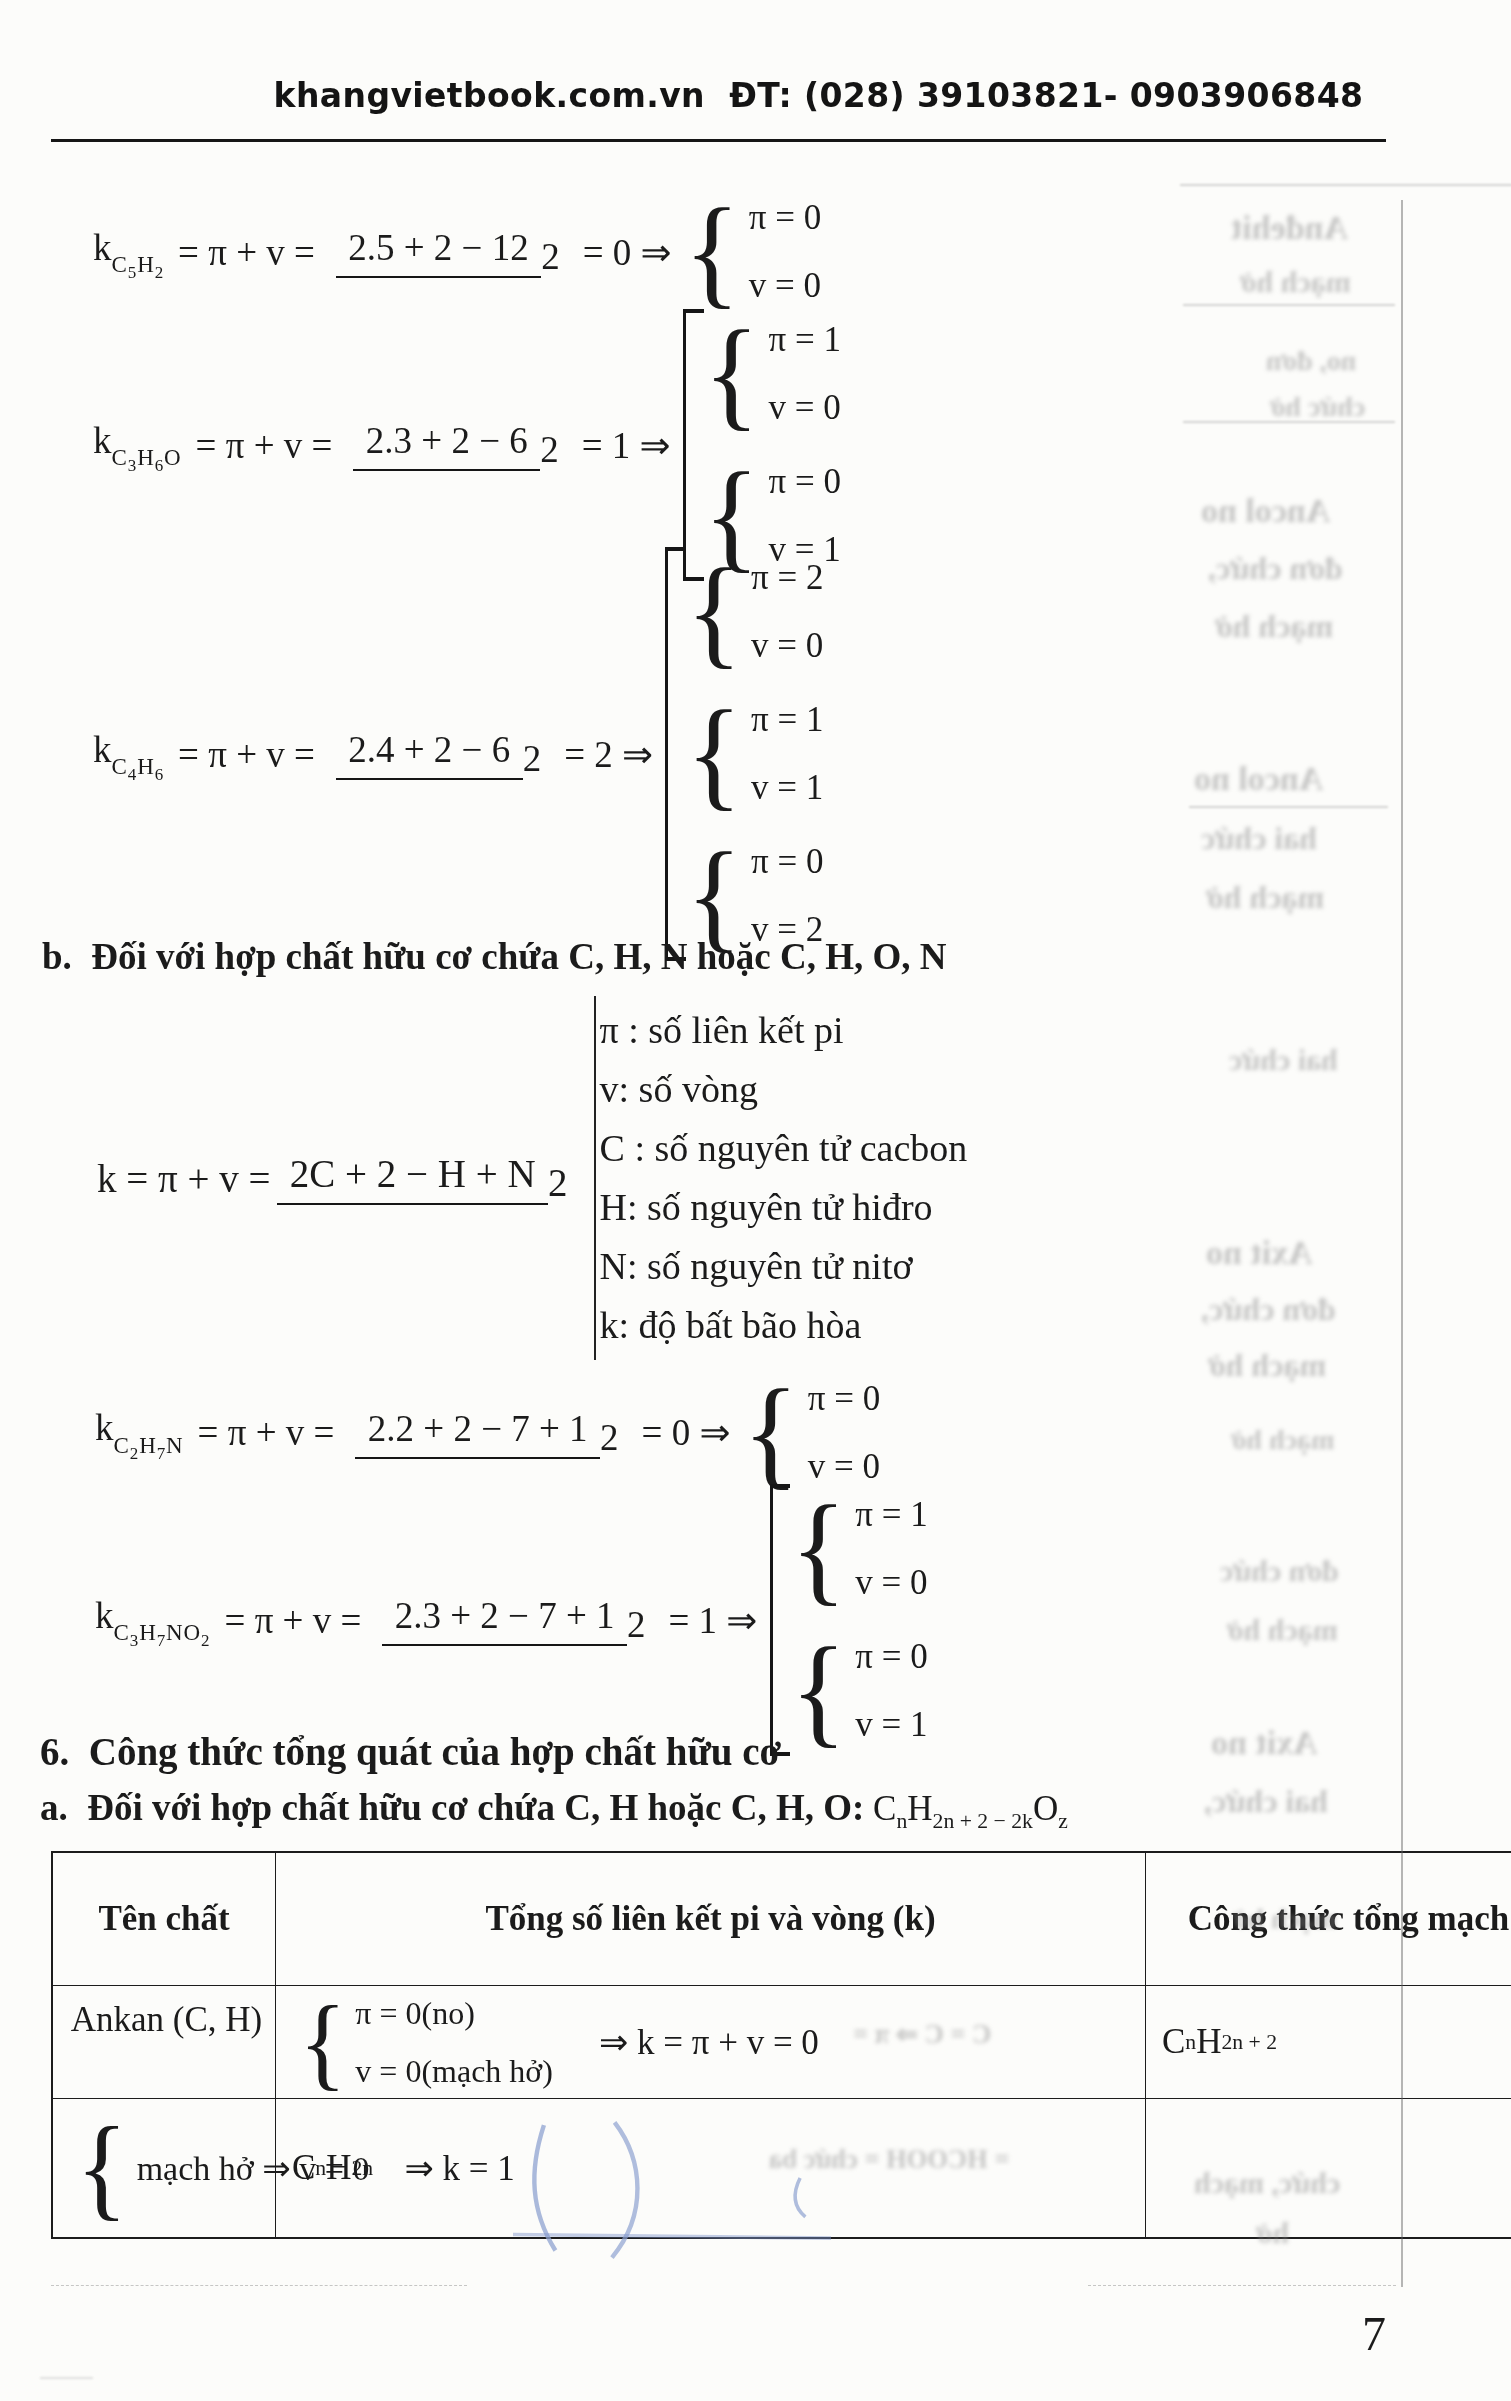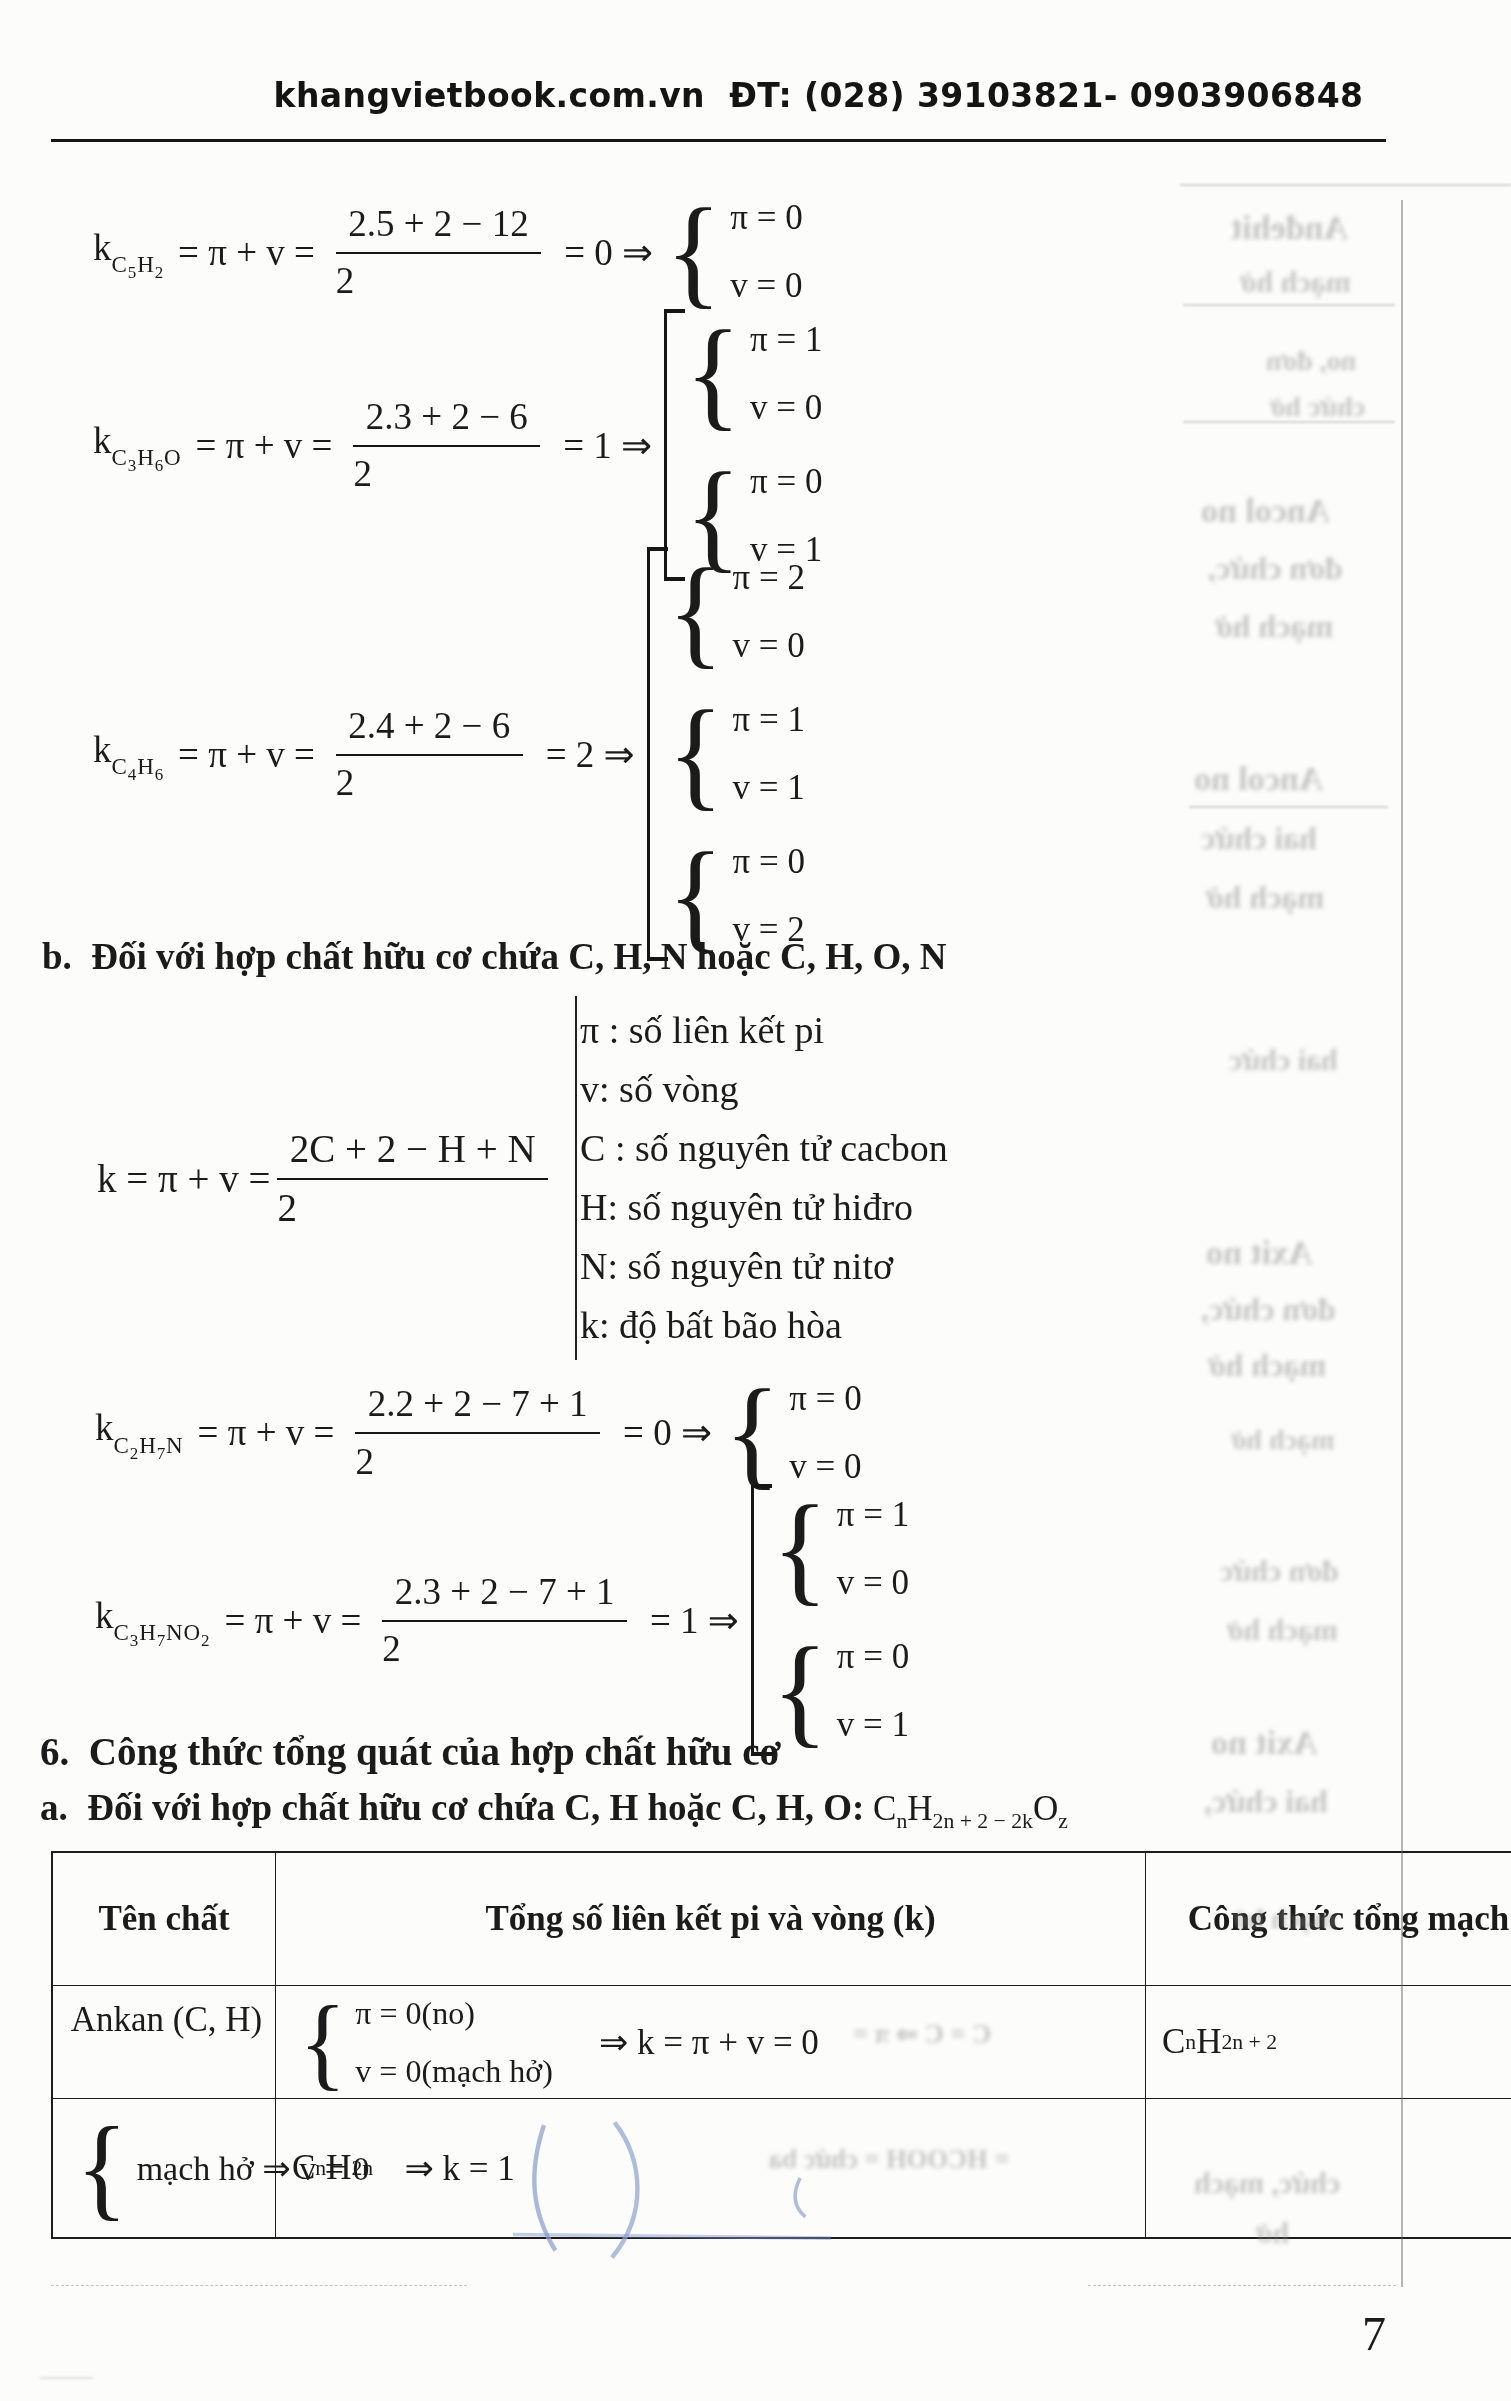--- a/index.html
+++ b/index.html
@@ -16,21 +16,21 @@
   }
   .hdr span { margin:0 6.2px; }
   .hrule { position:absolute; left:51px; top:139px; width:1335px; height:2.7px; background:#161616; }
 
   
   .formula { position:absolute; display:flex; align-items:center; font-size:37px; }
   .kwrap { display:inline-block; white-space:nowrap; }
   .ksub { font-size:23px; vertical-align:-12.4px; letter-spacing:0.9px; }
   .ksub sub { font-size:17px; vertical-align:-6.2px; }
   .mid { margin:8px 14px; white-space:nowrap; }
-  .frac { display:inline-flex; flex-direction:column; align-items:flex-start; margin:0 7px; }
+  .frac { display:inline-flex; flex-direction:row; align-items:flex-end; margin:0 7px; }
   .frac .num { padding:0 12.4px 7px; border-bottom:2.7px solid #161616; white-space:nowrap; }
   .frac .den { padding-top:5.3px; }
   .res { margin:0 12.4px 0 16px; white-space:nowrap; }
   .cgroup { display:inline-flex; align-items:center; }
   .brc { font-size:117px; font-weight:400; line-height:.9; transform:scaleY(1.05);
          display:inline-block; margin-right:8.8px; }
   .clines { display:flex; flex-direction:column; gap:28px; font-size:35px; white-space:nowrap; }
   .obracket { display:inline-flex; flex-direction:column; gap:34px; border-left:3.5px solid #161616;
               padding:10.6px 0 10.6px 17.7px; position:relative; }
   .obracket::before, .obracket::after { content:""; position:absolute; left:0; width:17.7px; height:3.5px; background:#161616; }

